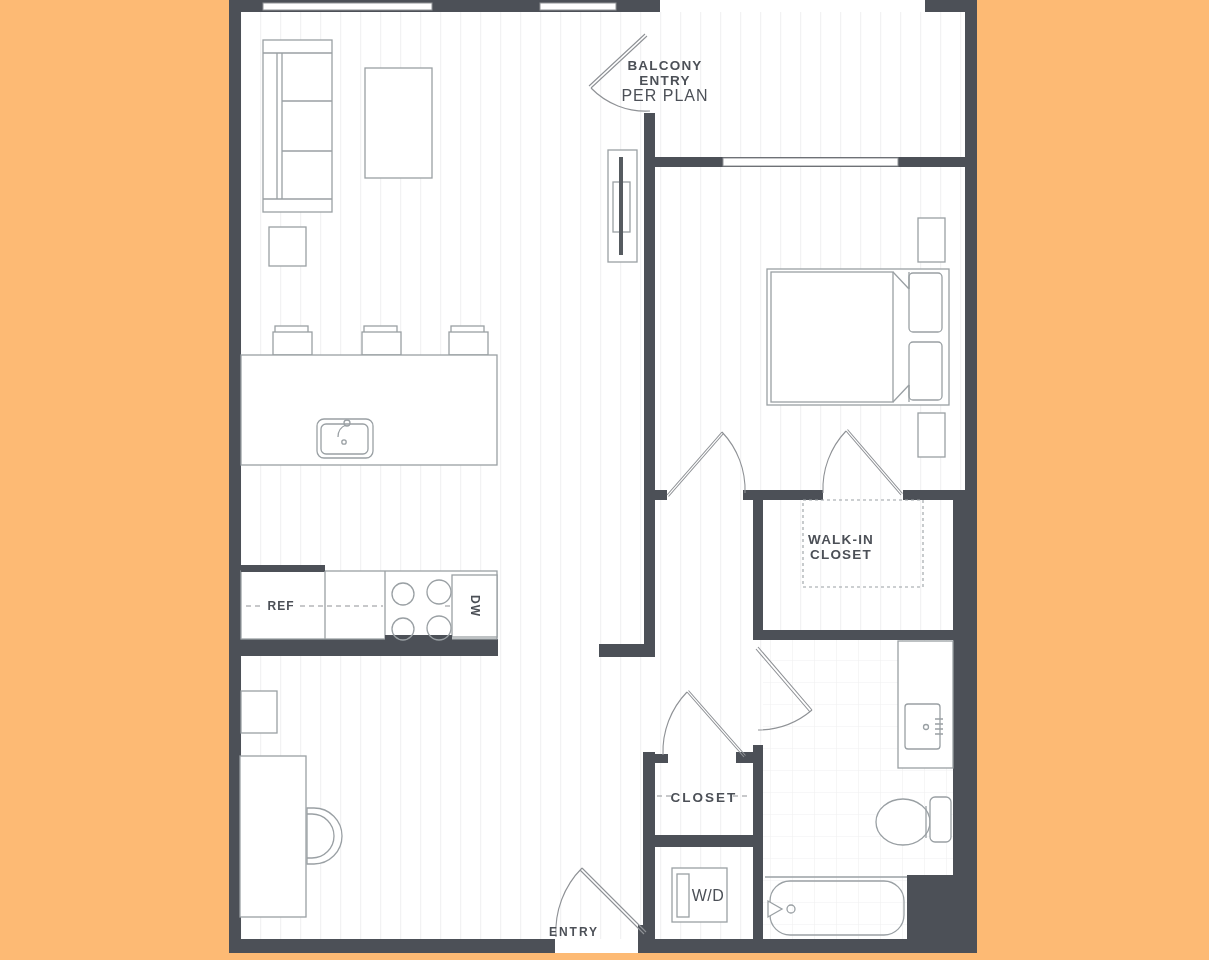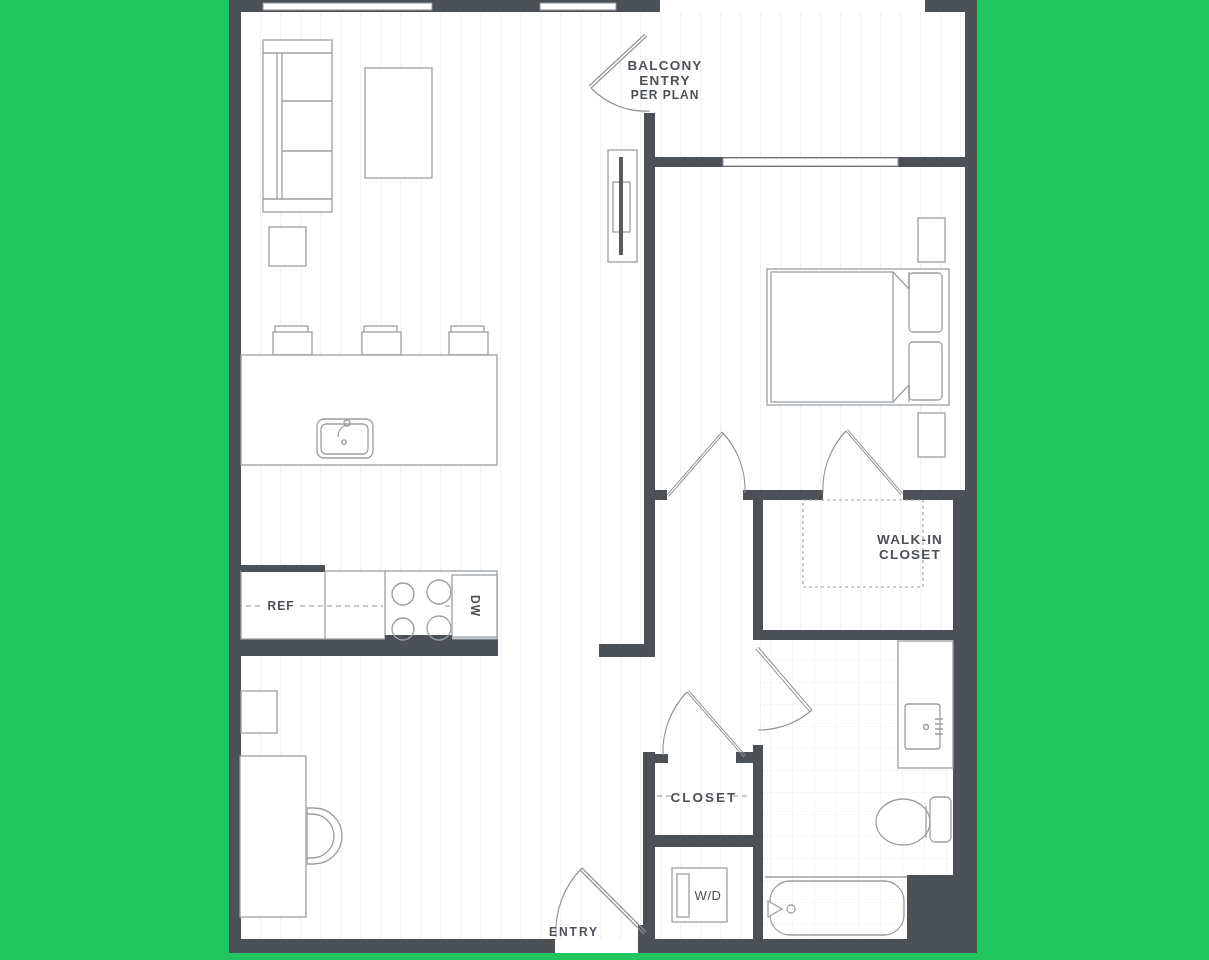--- a/index.html
+++ b/index.html
@@ -1,35 +1,35 @@
 <!DOCTYPE html>
 <html style="--wall: #4c5057; --line: #8f9296; --furn: #9aa0a4; --text: #4c5057; --stripe: #f2f2f3; --tile: #f0f0f1;"><head>
 <meta charset="utf-8">
 <style>
   :root{
     --wall:#4c5057; --line:#8f9296; --furn:#9aa0a4; --text:#4c5057;
     --stripe:#f2f2f3; --tile:#f0f0f1;
   }
   html,body{margin:0;padding:0;background:#ffffff;}
-  .stage{position:relative;width:1209px;height:960px;background:#22c55e;overflow:hidden;
+  .stage{position:relative;width:1209px;height:960px;background:#fdba74;overflow:hidden;
          font-family:"Liberation Sans",sans-serif;}
   .stage svg{position:absolute;left:0;top:0;}
   .wall{fill:var(--wall);stroke:none;}
   .win{fill:#ffffff;stroke:var(--line);stroke-width:1;}
   .door{fill:none;stroke:var(--line);stroke-width:1.1;}
   .f{fill:#ffffff;stroke:var(--furn);stroke-width:1.3;}
   .fn{fill:none;stroke:var(--furn);stroke-width:1.3;}
   .fd{fill:var(--wall);stroke:none;}
   .dashline{fill:none;stroke:var(--line);stroke-width:1.1;stroke-dasharray:5 4;}
   .dashrect{fill:none;stroke:var(--furn);stroke-width:1.1;stroke-dasharray:3 3;}
   .lbl{position:absolute;transform:translate(-50%,-50%);text-align:center;
        color:var(--text);font-weight:bold;font-size:13.5px;line-height:15px;
        letter-spacing:1.2px;white-space:nowrap;}
-  .lbl .sub{font-weight:bold;font-size:12px;letter-spacing:1px;}
-  .lbl-plain{font-weight:normal;font-size:13px;letter-spacing:0.5px;}
+  .lbl .sub{font-weight:normal;font-size:16px;letter-spacing:1px;}
+  .lbl-plain{font-weight:normal;font-size:16px;letter-spacing:0.5px;}
   .lbl-rot{transform:translate(-50%,-50%) rotate(90deg);font-size:12px;letter-spacing:1px;}
   .lbl-sm{font-size:12px;letter-spacing:1px;}
 </style>
 </head>
 <body>
 
 <div class="stage">
 <svg width="1209" height="960" viewBox="0 0 1209 960">
   <defs>
     <pattern id="stripes" width="20" height="20" patternUnits="userSpaceOnUse">
@@ -211,21 +211,21 @@
     </g>
   </g>
 </svg>
 
 <div class="lbl" style="left:665px;top:80px;">
   <div>BALCONY</div>
   <div>ENTRY</div>
   <div class="sub">PER PLAN</div>
 </div>
 
-<div class="lbl" style="left:910px;top:547px;">
+<div class="lbl" style="left:841px;top:547px;">
   <div>WALK-IN</div>
   <div>CLOSET</div>
 </div>
 
 <div class="lbl" style="left:704px;top:797px;letter-spacing:2px;">CLOSET</div>
 
 <div class="lbl lbl-sm" style="left:574px;top:932px;letter-spacing:2px;">ENTRY</div>
 
 <div class="lbl lbl-plain" style="left:708px;top:895px;">W/D</div>
 

